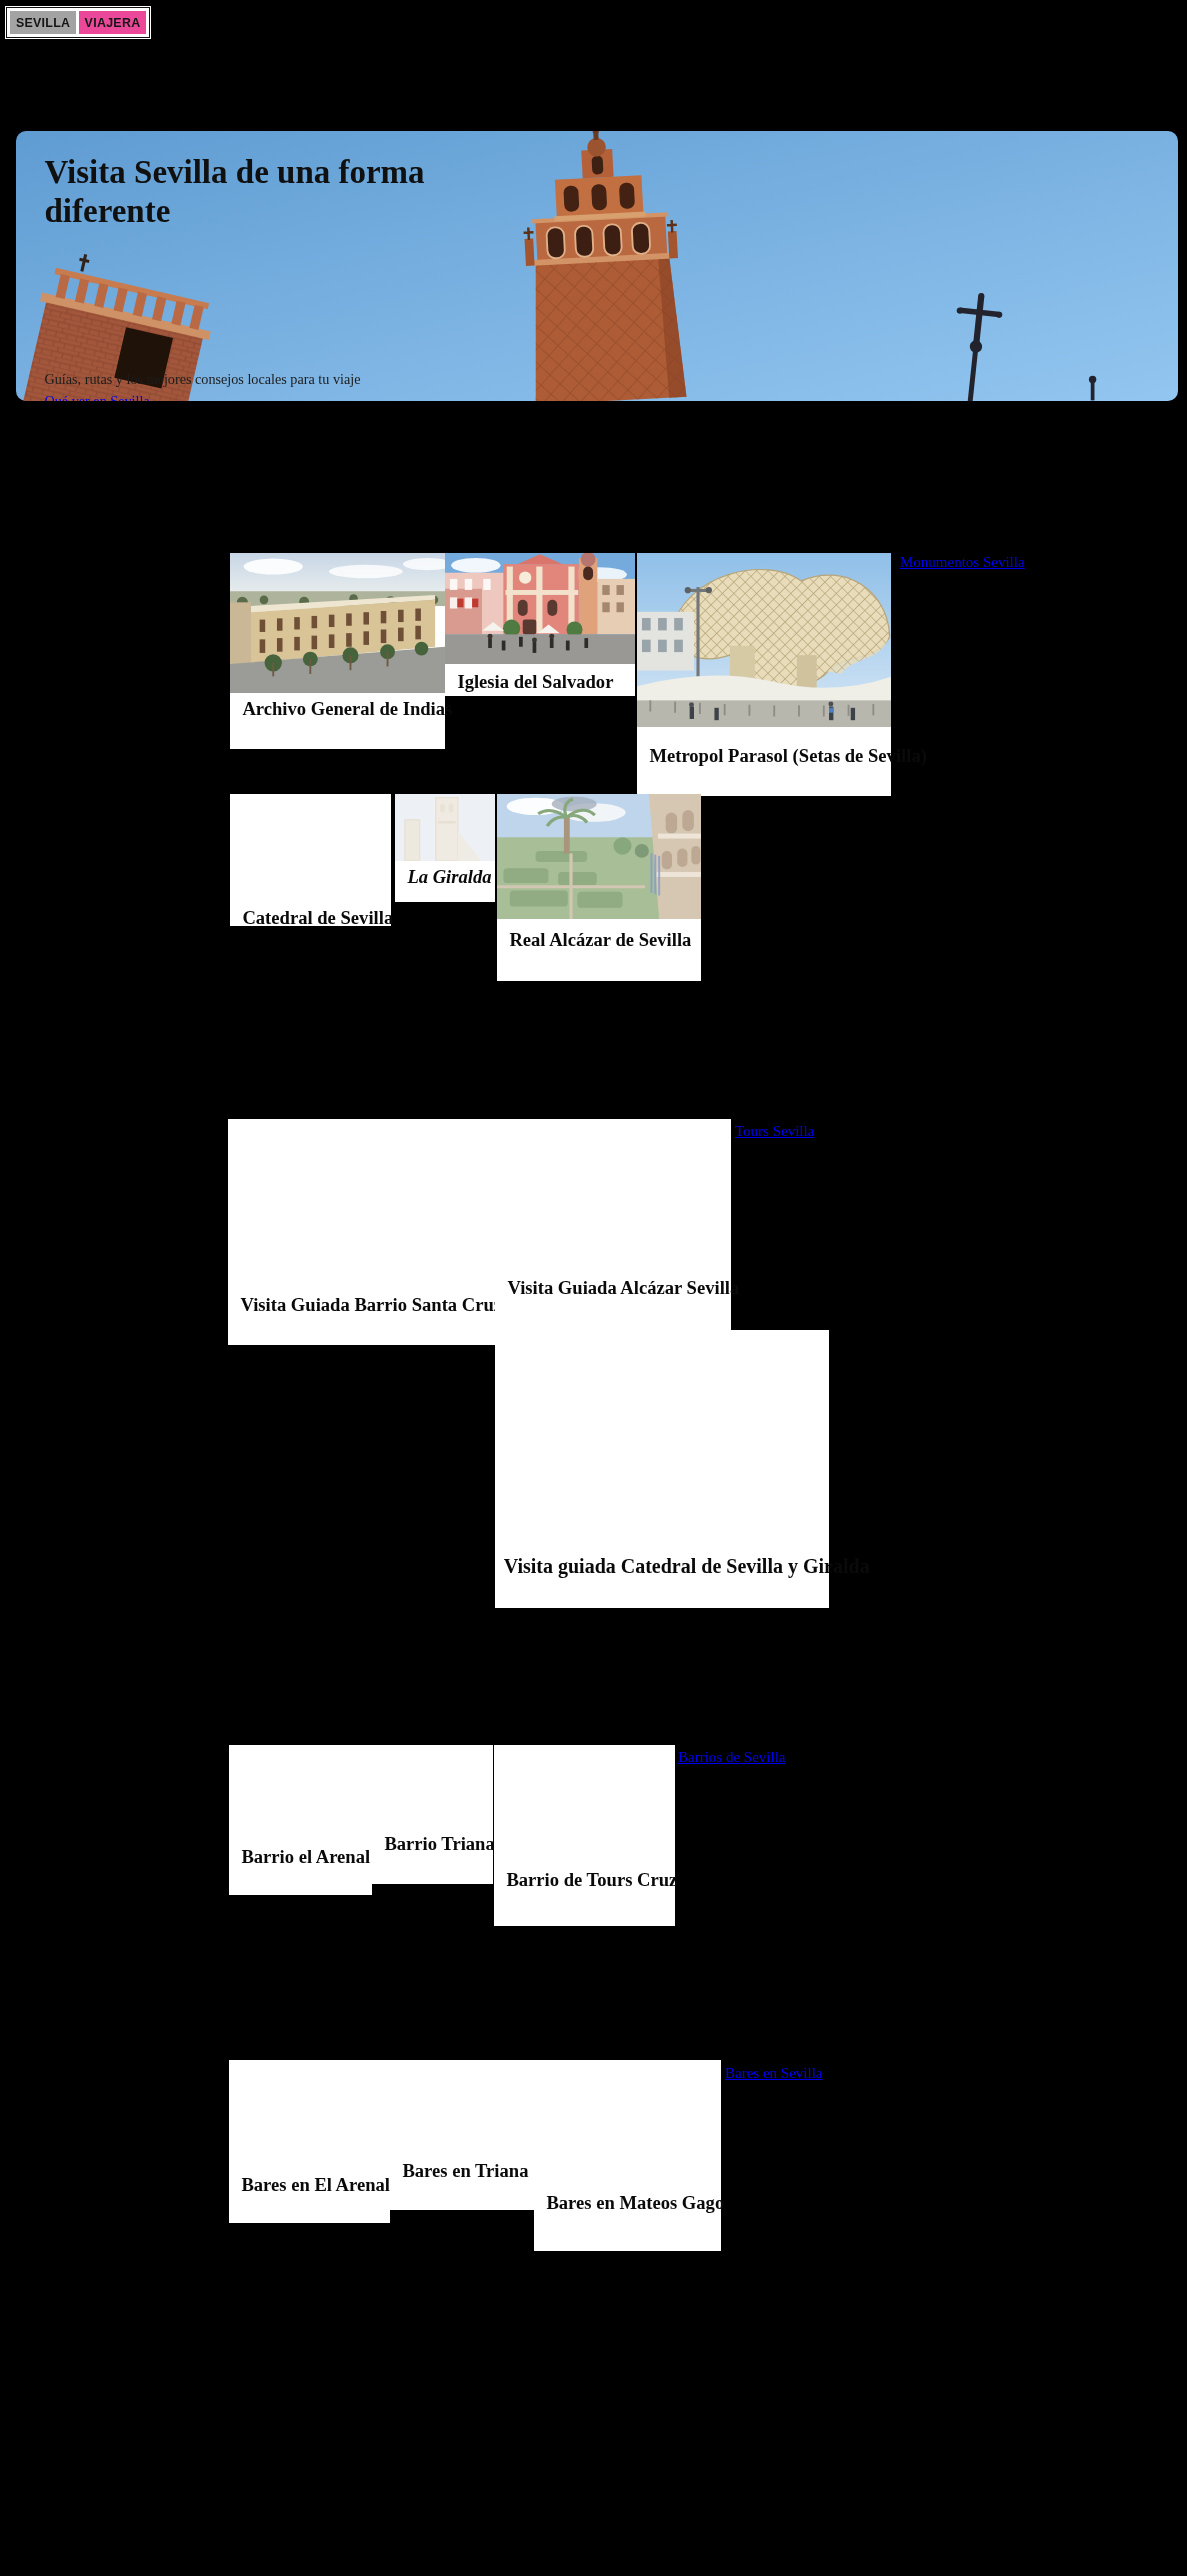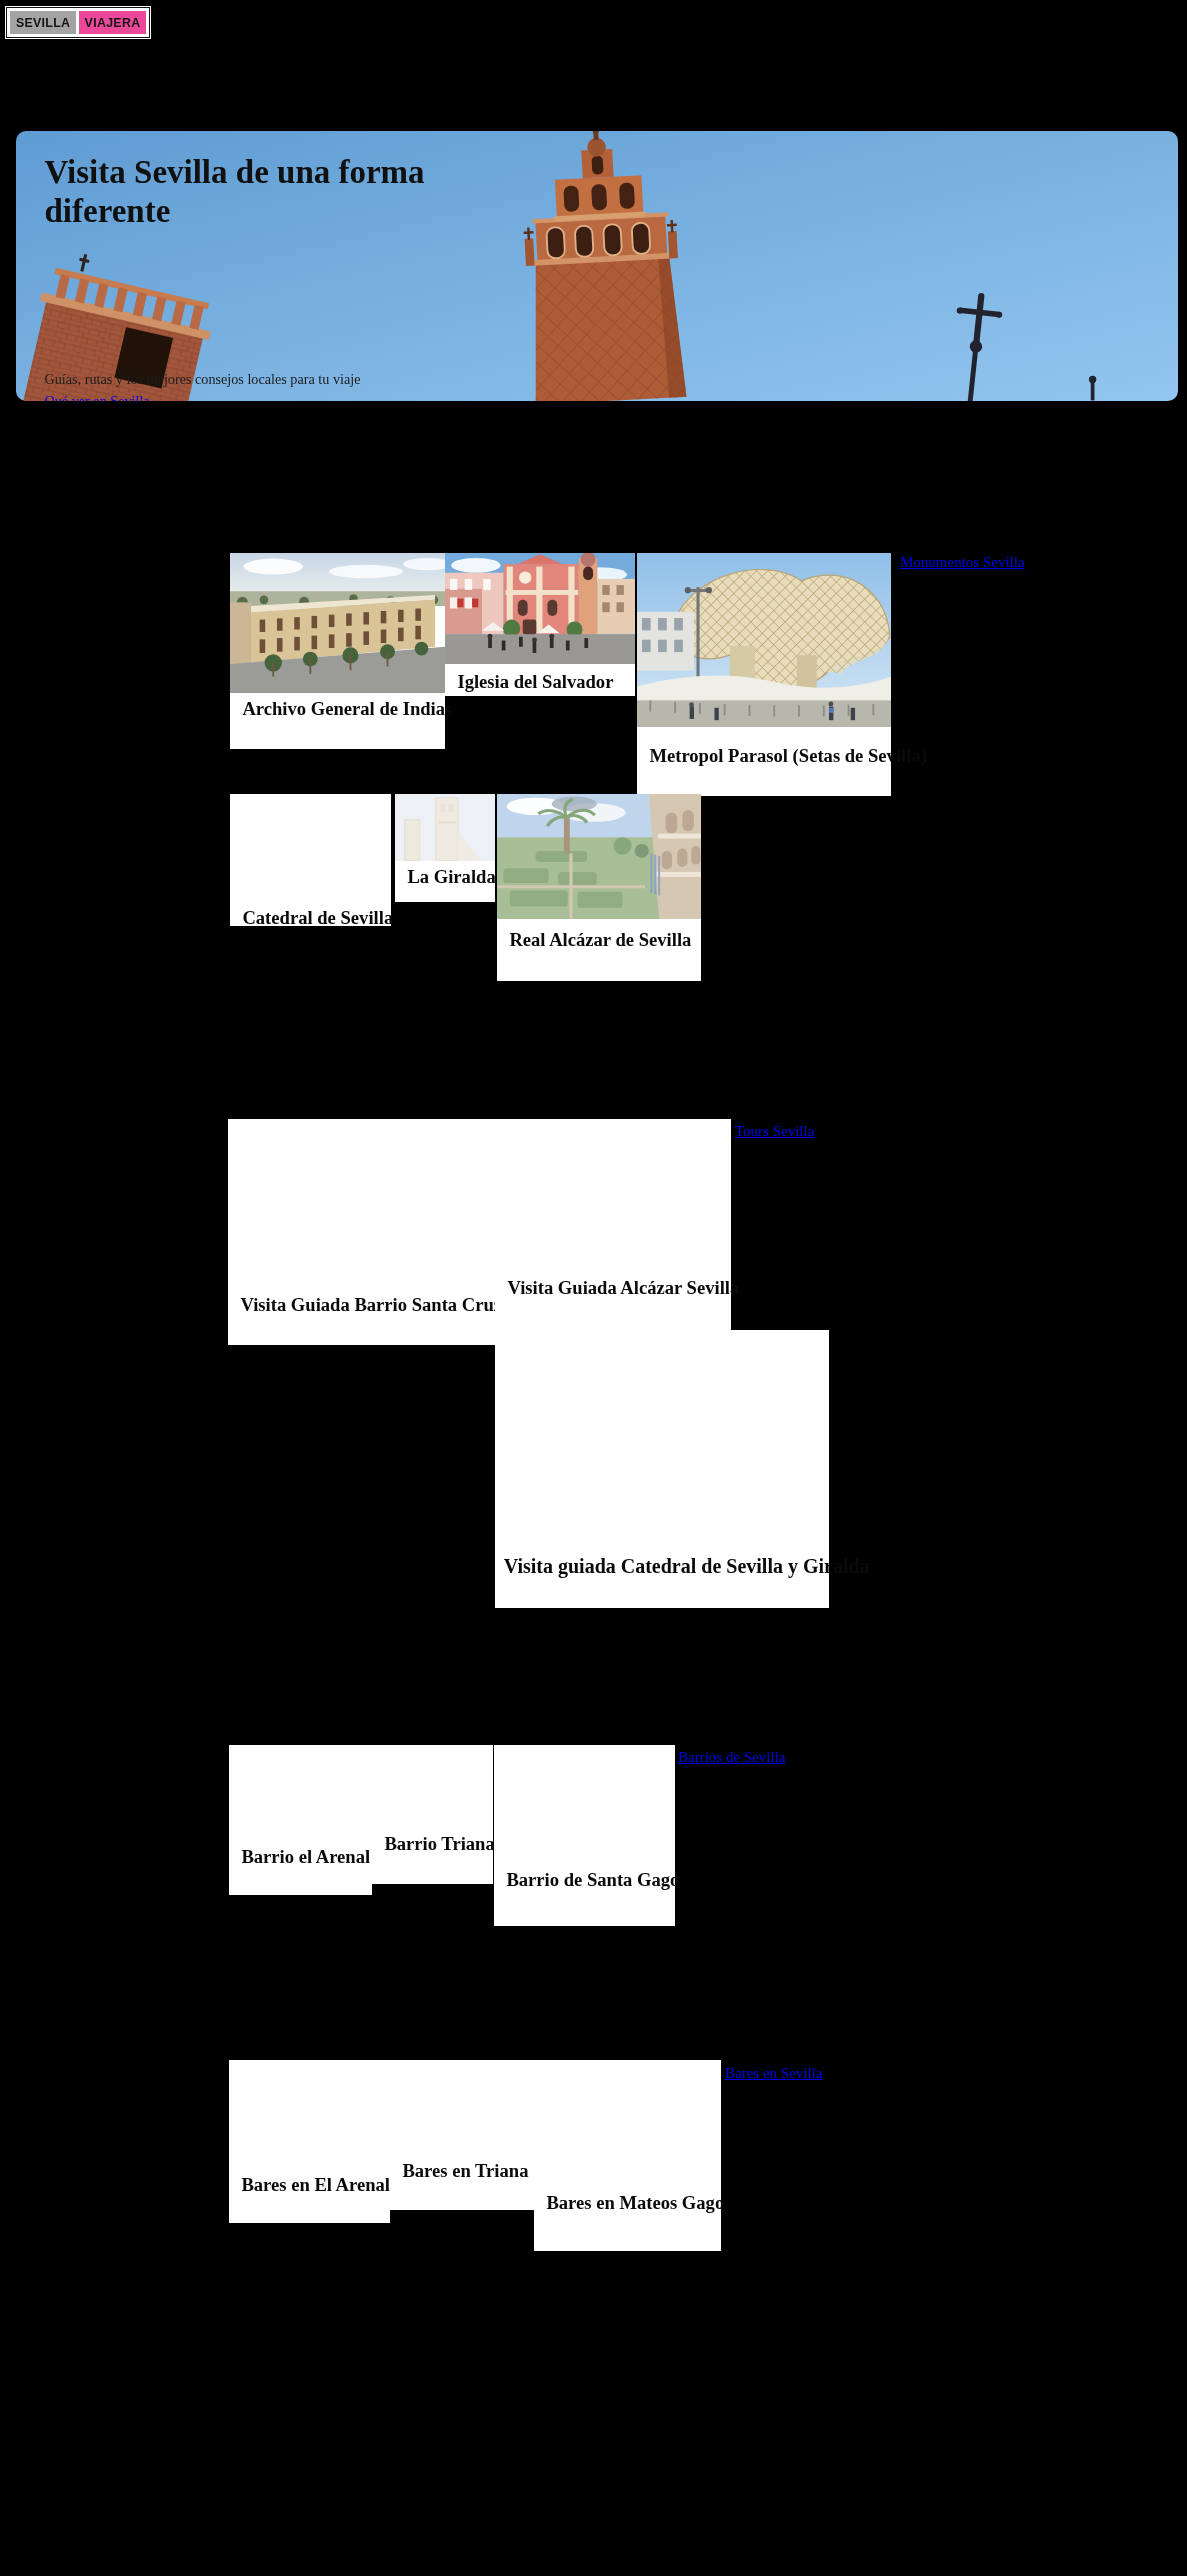--- a/index.html
+++ b/index.html
@@ -321,21 +321,21 @@
         <rect x="310" y="250" width="7" height="8" fill="#4f7cc2"></rect>
       </svg>
     </div>
     <h3 style="top:192px;">Metropol Parasol (Setas de Sevilla)</h3>
   </div>
 
   <div class="card" style="left:230px;top:794px;width:161px;height:132px;">
     <h3 style="top:113px;">Catedral de Sevilla</h3>
   </div>
 
-  <div class="card" style="left:395px;top:794px;width:100px;height:108px;">
+  <div class="card" style="left:395px;top:794px;width:100px;height:108px;font-style:italic;">
     <div class="photo" style="height:67px;">
       <svg viewBox="0 0 162 109" preserveAspectRatio="none">
         <rect width="162" height="109" fill="#edf1f6"></rect>
         <g opacity=".6">
           <rect x="66" y="6" width="36" height="103" fill="#f1e7d6" stroke="#e3d5bd" stroke-width="2"></rect>
           <rect x="73" y="16" width="8" height="14" rx="4" fill="#e7d9c1"></rect>
           <rect x="87" y="16" width="8" height="14" rx="4" fill="#e7d9c1"></rect>
           <rect x="70" y="44" width="28" height="4" fill="#e3d5bd"></rect>
           <rect x="16" y="42" width="24" height="67" fill="#eee4d1" stroke="#e3d5bd" stroke-width="2"></rect>
           <polygon points="102,60 140,109 102,109" fill="#f0e9db"></polygon>
@@ -415,21 +415,21 @@
 
   <div class="card" style="left:229px;top:1745px;width:143px;height:150px;">
     <h3 style="top:101px;">Barrio el Arenal</h3>
   </div>
 
   <div class="card" style="left:372px;top:1745px;width:121px;height:139px;">
     <h3 style="top:88px;">Barrio Triana</h3>
   </div>
 
   <div class="card" style="left:494px;top:1745px;width:181px;height:181px;">
-    <h3 style="top:124px;">Barrio de Santa Gago</h3>
+    <h3 style="top:124px;">Barrio de Tours Cruz</h3>
   </div>
 
   <a class="sec-link" style="left:725px;top:2065px;">Bares en Sevilla</a>
 
   <div class="card" style="left:229px;top:2060px;width:161px;height:163px;">
     <h3 style="top:114px;">Bares en El Arenal</h3>
   </div>
 
   <div class="card" style="left:390px;top:2060px;width:145px;height:150px;">
     <h3 style="top:100px;">Bares en Triana</h3>

